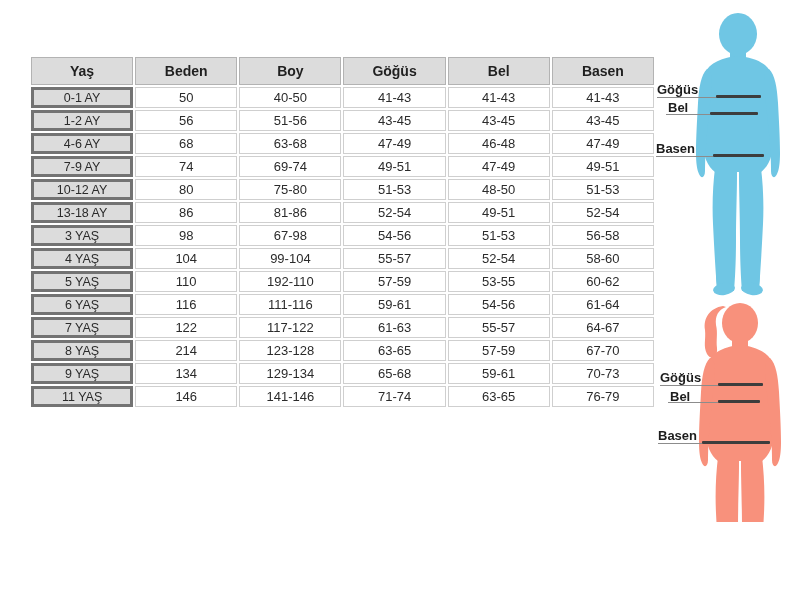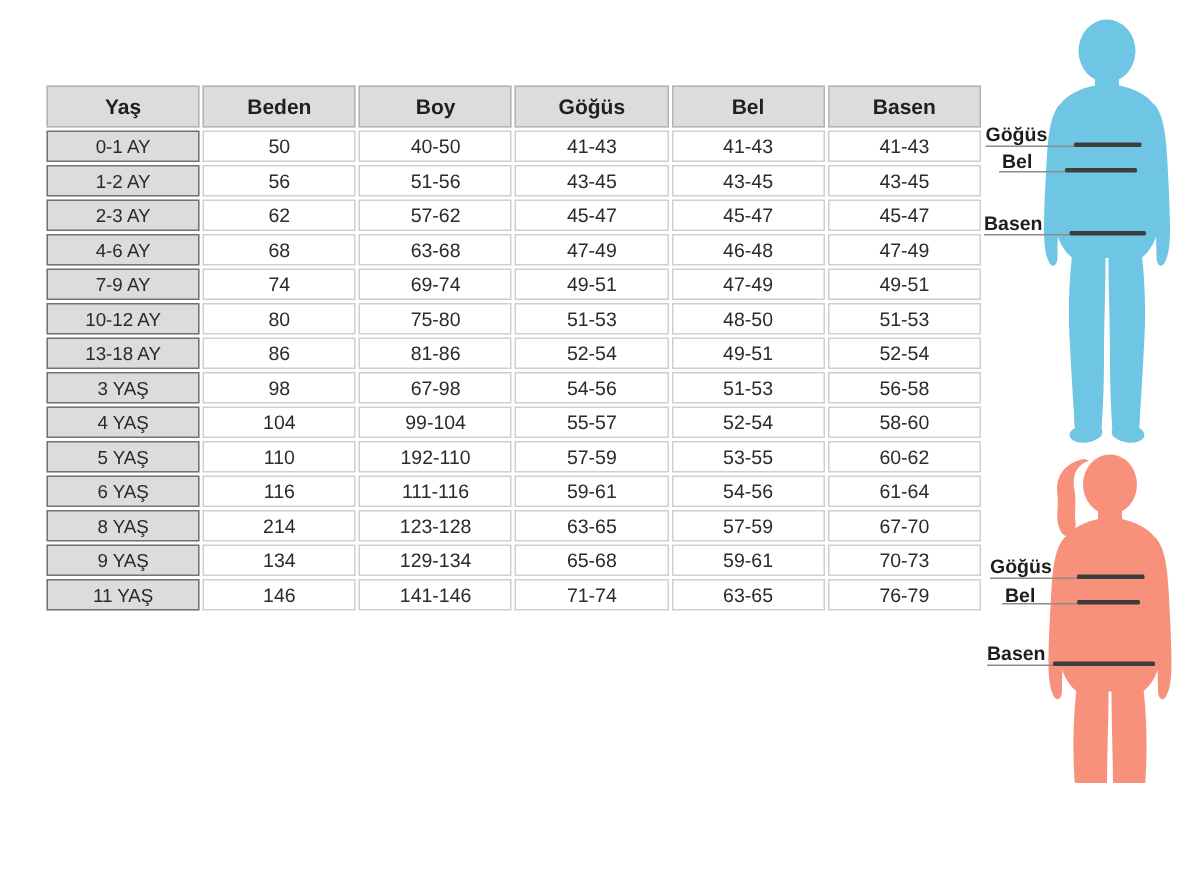--- a/index.html
+++ b/index.html
@@ -18,21 +18,21 @@
     background:#dcdcdc; border:1px solid #b3b3b3;
     height:28px; font-size:14px; font-weight:bold; color:#1f1f1f;
     text-align:center; vertical-align:middle;
   }
   table.size-table td {
     background:#ffffff; border:1px solid #cfcfcf;
     height:21px; font-size:13px; color:#2b2b2b;
     text-align:center; vertical-align:middle;
   }
   table.size-table td.rowhead {
-    background:#dcdcdc; border:1px solid #737373; font-size:12.5px;
+    background:#dcdcdc; border:3px solid #737373; font-size:12.5px;
   }
 
   
   .fig { position:absolute; width:100px; height:284px; }
   .fig-boy  { left:690; top:12px; left:690px; }
   .fig-girl { left:690px; top:300px; }
 
   .m-label {
     position:absolute; font-size:13px; font-weight:bold; color:#1d1d1d;
     white-space:nowrap;
@@ -90,28 +90,20 @@
           </tr>
           <tr>
             <td class="rowhead">1-2 AY</td>
             <td>56</td>
             <td>51-56</td>
             <td>43-45</td>
             <td>43-45</td>
             <td>43-45</td>
           </tr>
           <tr>
-            <td class="rowhead">2-3 AY</td>
-            <td>62</td>
-            <td>57-62</td>
-            <td>45-47</td>
-            <td>45-47</td>
-            <td>45-47</td>
-          </tr>
-          <tr>
             <td class="rowhead">4-6 AY</td>
             <td>68</td>
             <td>63-68</td>
             <td>47-49</td>
             <td>46-48</td>
             <td>47-49</td>
           </tr>
           <tr>
             <td class="rowhead">7-9 AY</td>
             <td>74</td>
@@ -160,20 +152,28 @@
             <td>53-55</td>
             <td>60-62</td>
           </tr>
           <tr>
             <td class="rowhead">6 YAŞ</td>
             <td>116</td>
             <td>111-116</td>
             <td>59-61</td>
             <td>54-56</td>
             <td>61-64</td>
+          </tr>
+          <tr>
+            <td class="rowhead">7 YAŞ</td>
+            <td>122</td>
+            <td>117-122</td>
+            <td>61-63</td>
+            <td>55-57</td>
+            <td>64-67</td>
           </tr>
           <tr>
             <td class="rowhead">8 YAŞ</td>
             <td>214</td>
             <td>123-128</td>
             <td>63-65</td>
             <td>57-59</td>
             <td>67-70</td>
           </tr>
           <tr>

